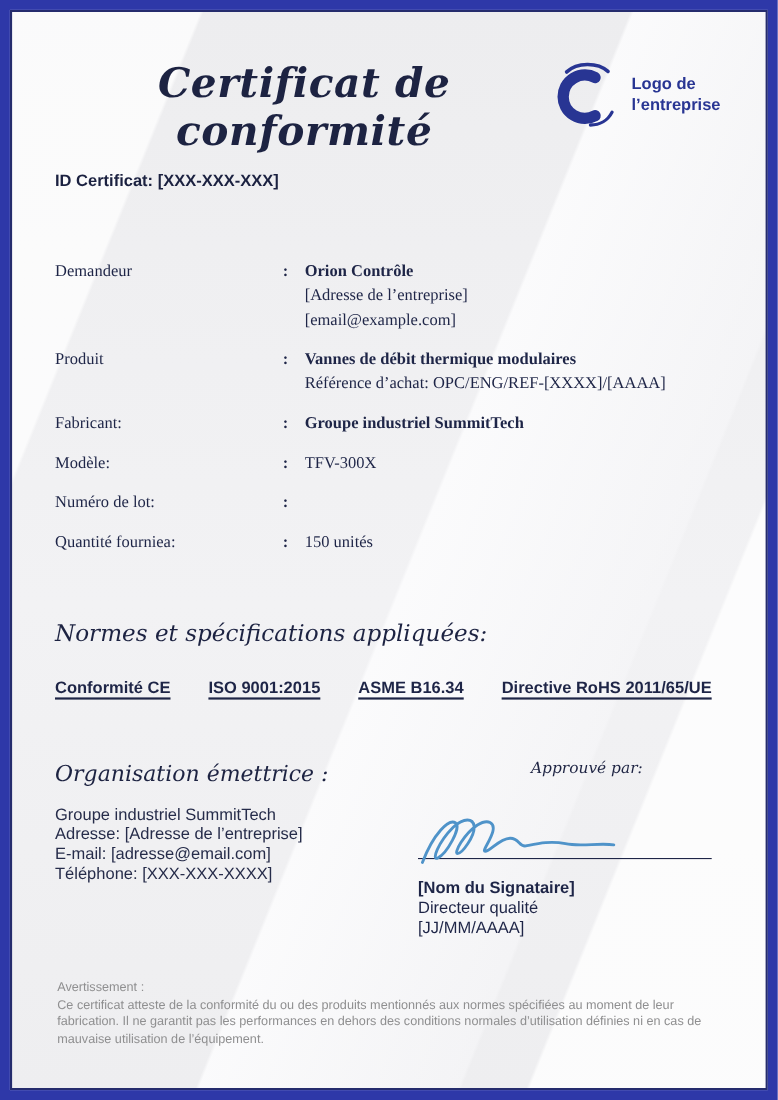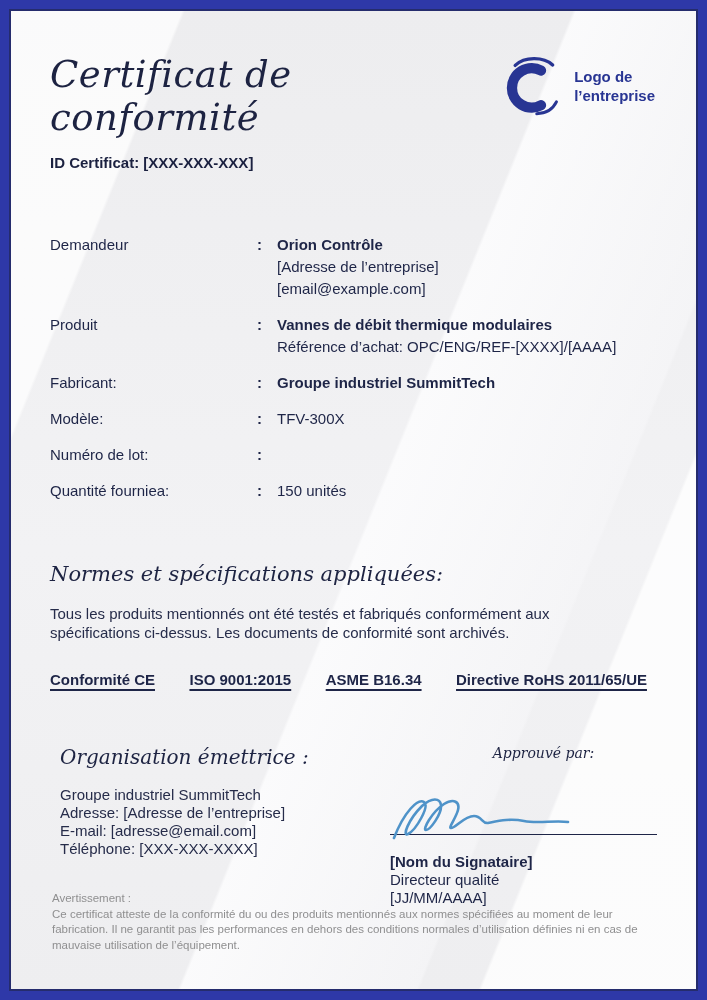--- a/index.html
+++ b/index.html
@@ -16,51 +16,51 @@
       linear-gradient(112deg, rgba(255,255,255,0) 52%, rgba(252,252,253,0.9) 52.3%, rgba(246,246,248,0.7) 74%, rgba(255,255,255,0) 74.3%),
       linear-gradient(180deg, #ededef 0%, #f2f2f4 55%, #eeeef0 100%);
     overflow: hidden;
   }
 
   .content { position: absolute; inset: 2px; padding: 0 39px; color: #1e2547; }
 
   
   .header { display: flex; justify-content: space-between; align-items: flex-start; margin-top: 42px; }
   .title {
-    font-family: "DejaVu Serif", serif; font-style: italic; font-weight: 400;
-    font-size: 37px; letter-spacing: 0.5px; color: #1d2342;
+    font-family: "DejaVu Serif", serif; font-style: italic; font-weight: 700;
+    font-size: 37px; letter-spacing: 0.5px; color: #1d2342; text-align: center;
   }
   .cert-id { margin-top: 15px; font-size: 15px; font-weight: 700; color: #1b2140; }
 
   .logo { display: flex; align-items: center; gap: 11px; margin-top: 2px; margin-right: 2px; }
   .logo-icon { width: 60px; height: 62px; flex: 0 0 auto; }
   .logo-text { font-size: 15px; font-weight: 700; color: #283593; line-height: 19px; }
 
   
-  .fields { margin-top: 63px; }
+  .fields { margin-top: 63px; font-family: Liberation Serif, serif; }
   .field-row { display: grid; grid-template-columns: 207px 20px 1fr; font-size: 15px; line-height: 22px; margin-bottom: 14px; }
   .field-label { color: #1e2547; }
   .field-colon { font-weight: 700; }
   .field-line.bold { font-weight: 700; }
 
   
   .section-heading {
     font-family: "DejaVu Serif", serif; font-style: italic; font-weight: 400;
     font-size: 21px; color: #1d2342;
   }
   .standards { margin-top: 60px; }
   .standards-paragraph { margin-top: 19px; font-size: 15px; line-height: 18.5px; max-width: 580px; color: #262c4a; }
   .standards-links { margin-top: 29px; display: flex; justify-content: space-between; width: 597px; }
   .standard-link {
     font-size: 15px; font-weight: 600; color: #1e2547; text-decoration: underline;
     text-underline-offset: 4px; text-decoration-thickness: 1.5px; cursor: pointer;
   }
 
   
-  .bottom { margin-top: 57px; display: flex; justify-content: flex-end; }
+  .bottom { margin-top: 57px; display: flex; justify-content: flex-start; }
   .issuer { width: 330px; }
   .issuer-heading { font-size: 20px; }
   .issuer-lines { margin-top: 17px; font-size: 15px; line-height: 18px; color: #262c4a; }
   .approval { width: 267px; text-align: left; }
   .approval-heading { font-size: 14px; text-align: center; padding-left: 40px; }
   .signature-block { position: relative; margin-top: 48px; border-bottom: 1.5px solid #1e2547; height: 26px; }
   .signature-svg { position: absolute; left: -2px; bottom: -8px; width: 250px; height: 52px; }
   .signatory { margin-top: 11px; font-size: 15px; line-height: 18px; }
   .signatory-name { font-weight: 700; margin-top: 18px; }
 
@@ -138,21 +138,20 @@
         <div class="field-colon">:</div>
         <div>
           <div class="field-line">150 unités</div>
         </div>
       </div>
 
     </div>
 
     <div class="standards">
       <div class="section-heading">Normes et spécifications appliquées:</div>
-      <div class="standards-paragraph">Tous les produits mentionnés ont été testés et fabriqués conformément aux spécifications ci-dessus. Les documents de conformité sont archivés.</div>
       <div class="standards-links">
         <a class="standard-link">Conformité CE</a>
         <a class="standard-link">ISO 9001:2015</a>
         <a class="standard-link">ASME B16.34</a>
         <a class="standard-link">Directive RoHS 2011/65/UE</a>
       </div>
     </div>
 
     <div class="bottom">
 

